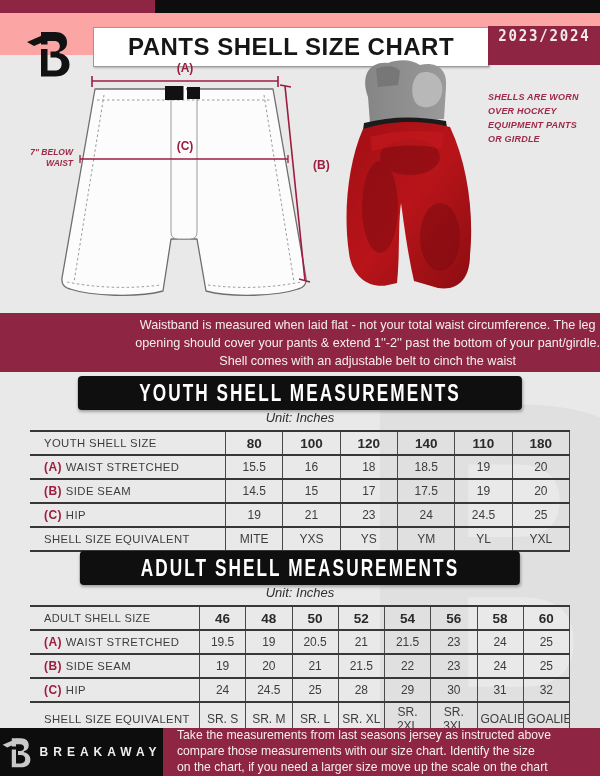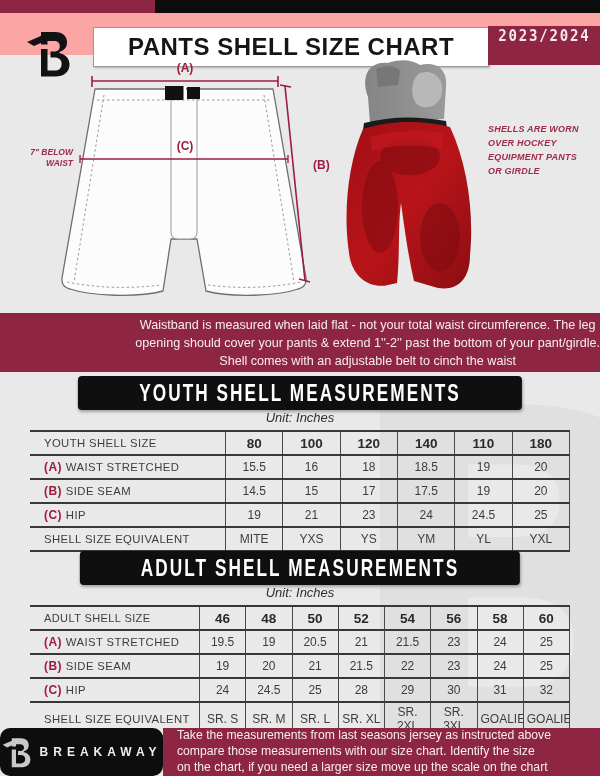--- a/index.html
+++ b/index.html
@@ -13,21 +13,21 @@
   .brand-logo-top{position:absolute;left:26px;top:16px;width:46px;height:48px;z-index:5;}
   .title-box{position:absolute;left:93px;top:14px;width:394px;height:38px;background:#fff;border:1px solid #9a9a9a;box-shadow:1px 1px 2px rgba(0,0,0,.25);display:flex;align-items:center;justify-content:center;}
   .title-box span{font-size:24px;font-weight:bold;color:#161616;letter-spacing:.5px;transform:scaleY(1.02);}
   .year-box{position:absolute;left:488px;top:13px;width:112px;height:39px;background:#8e2643;display:flex;align-items:flex-start;justify-content:center;}
   .year-box span{color:#f3e9ec;font-weight:bold;font-size:16px;letter-spacing:2px;transform:scaleX(.88);font-family:"DejaVu Sans Mono", monospace;}
 
   
   .diagram-area{position:absolute;left:0;top:55px;width:600px;height:258px;}
   .shorts-svg{position:absolute;left:0;top:0;}
   .pants-photo{position:absolute;left:340px;top:2px;}
-  .side-note{position:absolute;left:488px;top:36px;width:112px;color:#9e2a49;font-style:italic;font-weight:bold;font-size:9px;line-height:1.55;letter-spacing:.2px;margin-top:32px;}
+  .side-note{position:absolute;left:488px;top:36px;width:112px;color:#9e2a49;font-style:italic;font-weight:bold;font-size:9px;line-height:1.55;letter-spacing:.2px;}
 
   
   .notice-band{position:absolute;left:0;top:313px;width:600px;height:59px;background:#8e2643;color:#f5edf0;display:flex;align-items:center;justify-content:flex-end;text-align:center;}
   .notice-band .txt{font-size:12.6px;line-height:1.43;max-width:575px;}
 
   
   .section-pill{position:absolute;left:50%;transform:translateX(-50%);background:#0f0f0f;border-radius:4px;padding:5px 26px;box-shadow:1px 2px 3px rgba(0,0,0,.3);}
   .section-pill span{display:inline-block;color:#fff;font-weight:bold;font-size:21px;letter-spacing:2.5px;transform:scaleX(.82) scaleY(1.12);white-space:nowrap;font-family:"Liberation Sans", sans-serif;}
   .unit-line{position:absolute;left:0;width:600px;text-align:center;font-style:italic;font-size:13px;color:#2e2e2e;}
 
@@ -42,21 +42,21 @@
   .t-youth td.lbl{width:178px;}
   .t-adult td.lbl{width:152px;}
   .t-adult td.val{font-size:11.5px;}
   .t-adult tr:first-child td.lbl{font-size:11px;}
 
   
   .watermark{position:absolute;right:-95px;top:350px;font-size:470px;font-weight:bold;color:rgba(40,40,40,.045);font-family:"DejaVu Sans", sans-serif;line-height:1;pointer-events:none;}
 
   
   .footer{position:absolute;left:0;top:728px;width:600px;height:48px;}
-  .footer-logo-box{position:absolute;left:0;top:0;width:163px;height:48px;background:#0d0d0d;display:flex;align-items:center;justify-content:center;gap:8px;border-radius:10px;}
+  .footer-logo-box{position:absolute;left:0;top:0;width:163px;height:48px;background:#0d0d0d;display:flex;align-items:center;justify-content:center;gap:8px;}
   .footer-brand{color:#eee;font-weight:bold;font-size:12px;letter-spacing:5px;}
   .footer-note-box{position:absolute;left:163px;top:0;width:437px;height:48px;background:#8e2643;color:#f5edf0;display:flex;align-items:center;}
   .footer-note-box .txt{font-size:12.2px;line-height:1.3;padding:0 10px 0 14px;}
 </style>
 </head>
 <body>
 
 <div class="page">
 
   <div class="top-strip">

